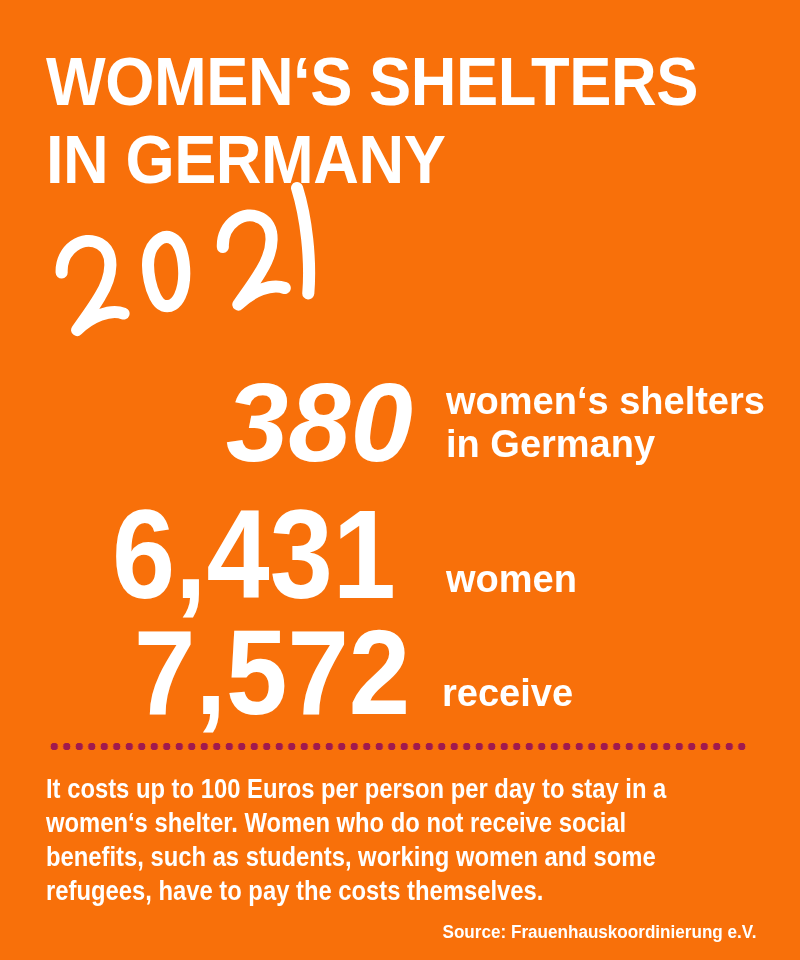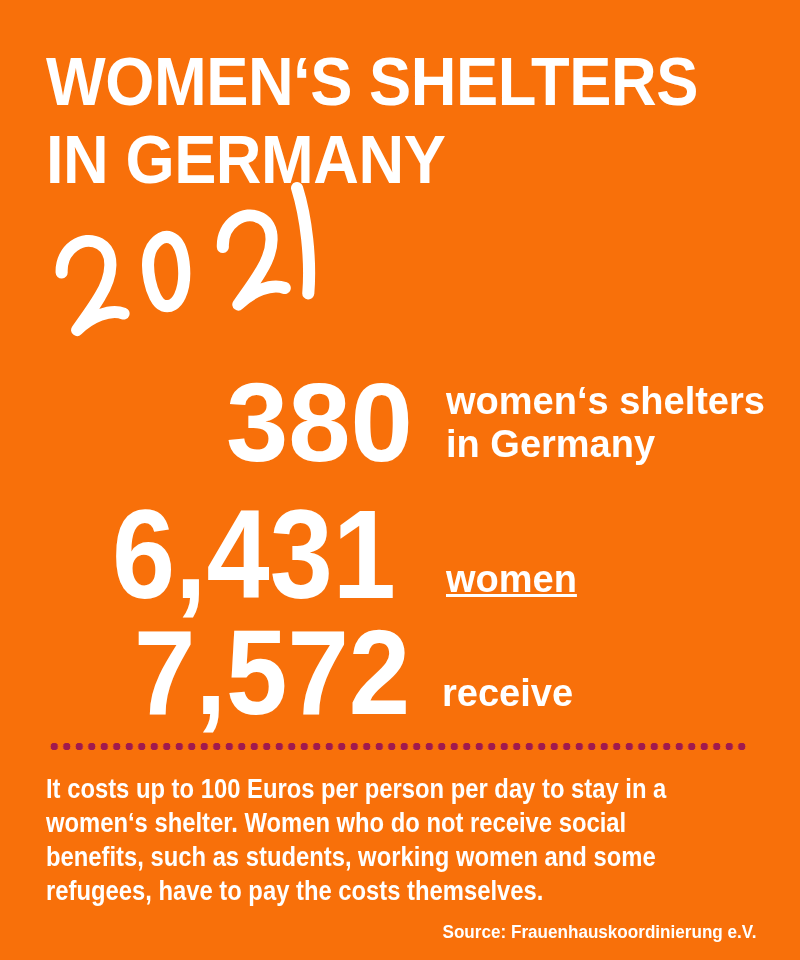--- a/index.html
+++ b/index.html
@@ -39,31 +39,31 @@
     stroke-width: 13.5;
     stroke-linecap: round;
     stroke-linejoin: round;
   }
 
   .num {
     line-height: 1;
     white-space: nowrap;
     transform-origin: left top;
   }
-  .n1 { left: 226px; top: 367px; font-size: 112px; }
+  .n1 { left: 226px; top: 367px; font-size: 112px; font-style: italic; }
   .n2 { left: 112px; top: 492px; font-size: 126px; transform: scaleX(0.90); }
   .n3 { left: 134px; top: 612px; font-size: 120px; transform: scaleX(0.92); }
 
   .lbl {
     font-size: 38px;
     line-height: 1.12;
     white-space: pre-line;
   }
   .lbl1 { left: 446px; top: 380px; }
-  .lbl2 { left: 446px; top: 558px; text-decoration: underline; }
+  .lbl2 { left: 446px; top: 558px; }
   .lbl3 { left: 442px; top: 672px; }
 
   .dots {
     left: 48px; top: 742px;
     width: 701px; height: 9px;
     background-image: radial-gradient(circle, #A01A4D 3.5px, rgba(160,26,77,0) 4px);
     background-size: 12.5px 9px;
     background-repeat: repeat-x;
   }
 

